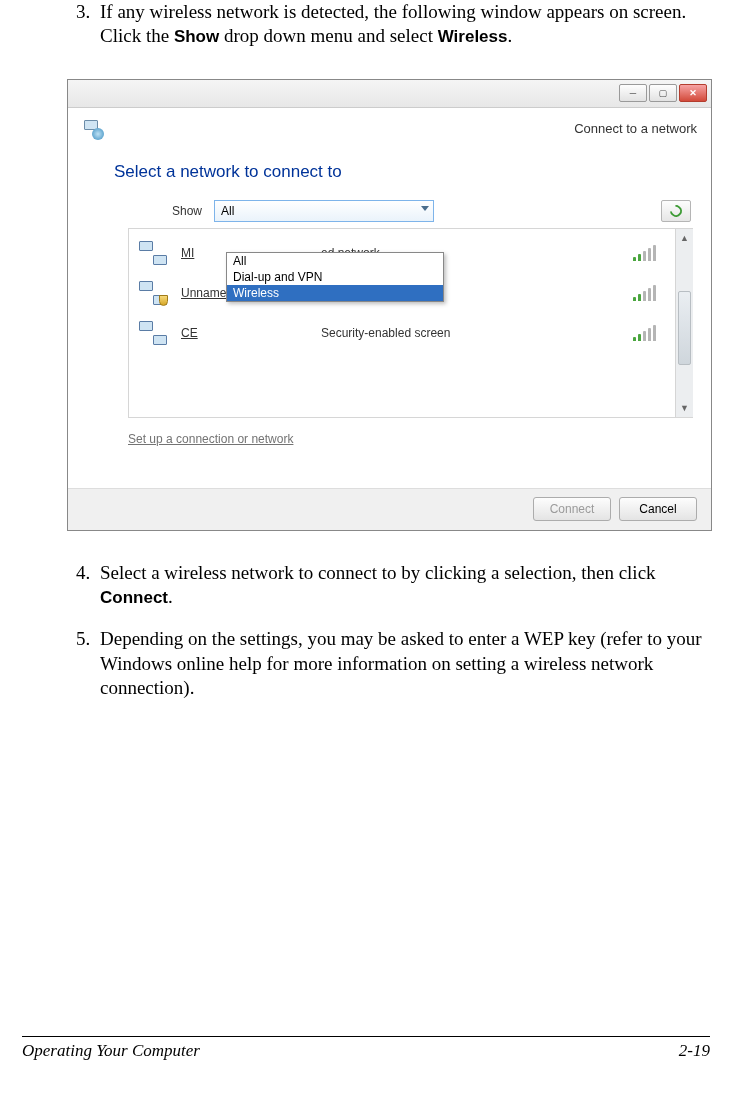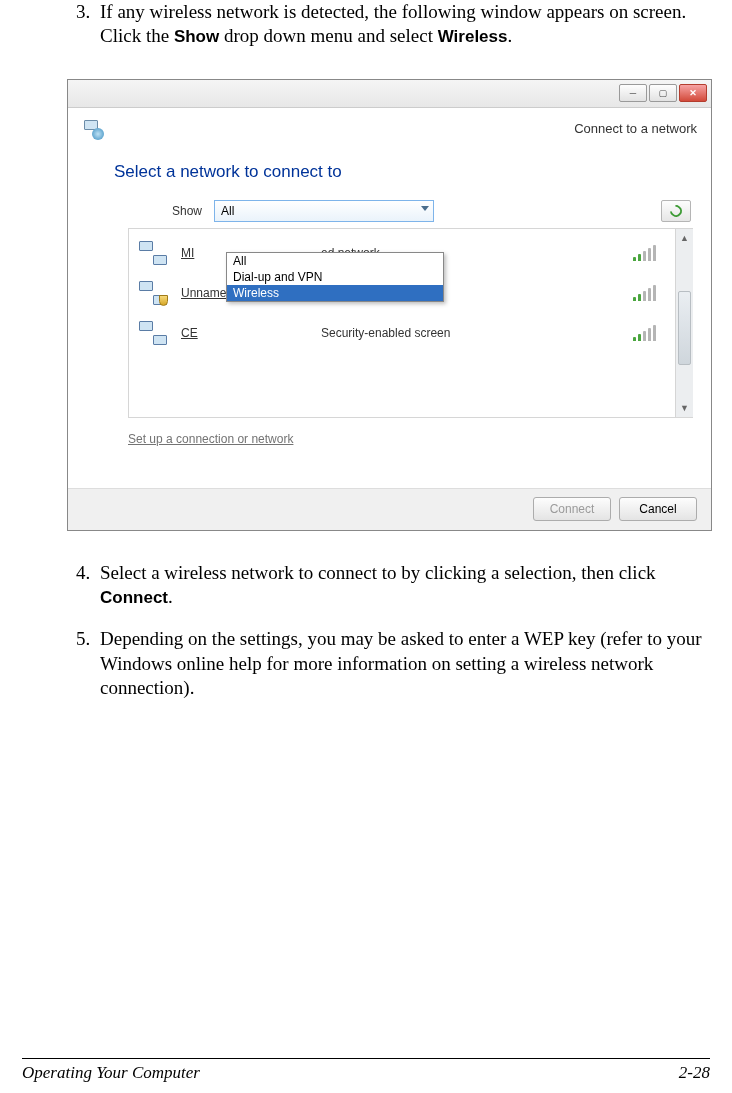--- a/index.html
+++ b/index.html
@@ -308,21 +308,21 @@
     font-family: "Segoe UI", Tahoma, sans-serif;
     display: flex;
     align-items: center;
     justify-content: center;
   }
   .btn.disabled {
     color: #9b9b9b;
   }
   .footer {
     position: absolute;
-    bottom: 10px;
+    bottom: 32px;
     left: 22px;
     right: 22px;
     border-top: 1px solid #000;
     padding-top: 4px;
     font-style: italic;
     font-size: 17px;
     display: flex;
     justify-content: space-between;
   }
 </style>
@@ -446,14 +446,14 @@
   </p>
 
   <p class="step">
     <span class="num">5.</span><span>Depending on the settings, you may be asked to enter a WEP key (refer to your Windows online help for more information on setting a wireless network connection).</span>
   </p>
 
 </div>
 
 <div class="footer">
   <span>Operating Your Computer</span>
-  <span>2-28</span>
+  <span>2-19</span>
 </div>
 
 </body></html>

